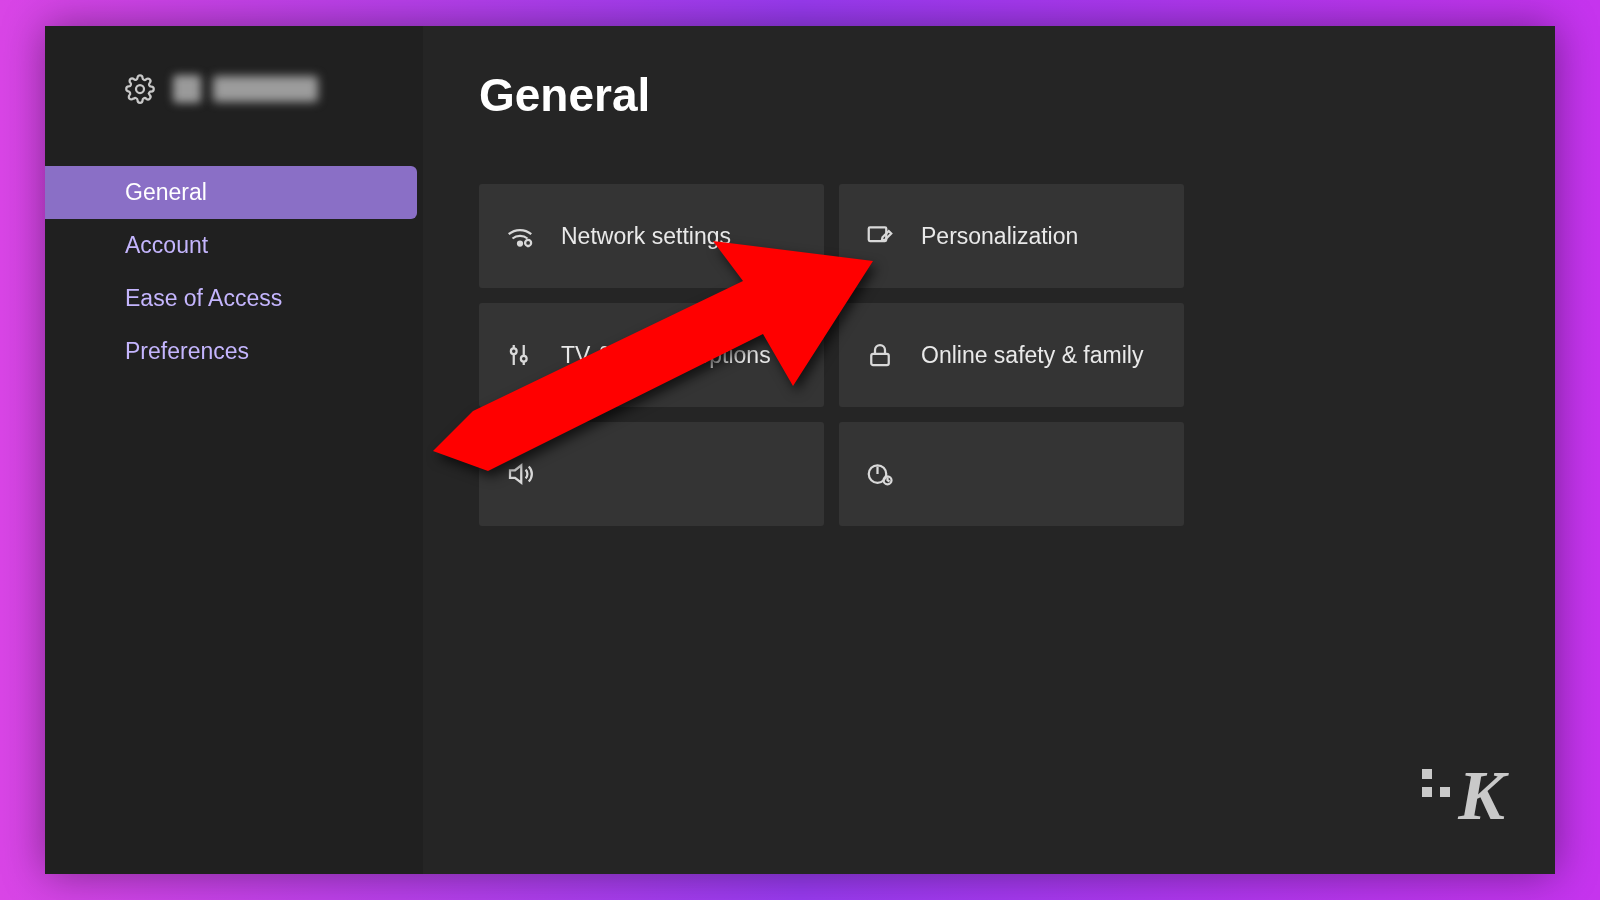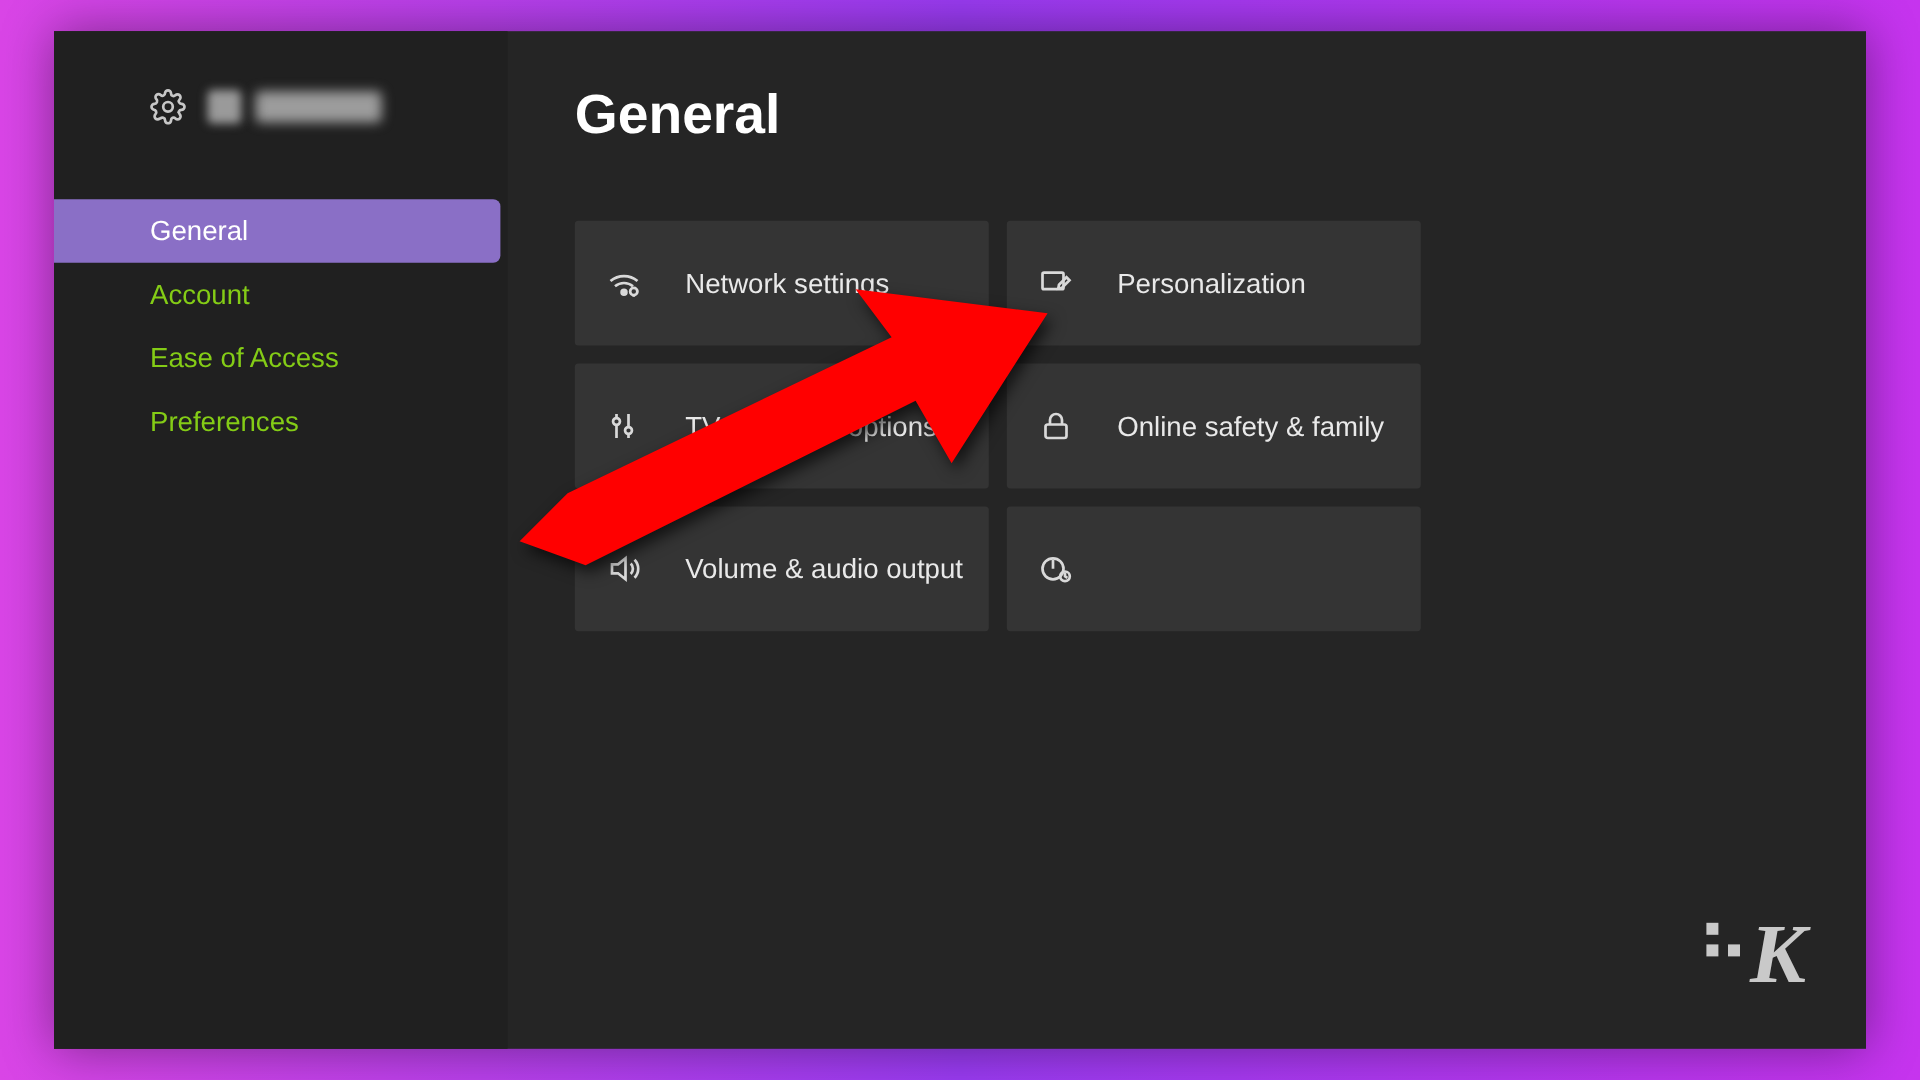--- a/index.html
+++ b/index.html
@@ -27,37 +27,37 @@
     .sb-head{
       display:flex;align-items:center;gap:18px;
       padding:0 0 0 80px;margin-bottom:62px;
     }
     .gear{width:30px;height:30px;color:#c7c7c7;}
     .blur-name{display:flex;align-items:center;gap:12px;}
     .blur-box{width:28px;height:28px;background:#9a9a9a;border-radius:4px;filter:blur(4px);}
     .blur-text{width:105px;height:26px;background:#9c9c9c;border-radius:4px;filter:blur(5px);}
     .sb-item{
       height:53px;display:flex;align-items:center;
-      padding-left:80px;color:#84cc16;font-size:23px;
+      padding-left:80px;color:#c4b5fd;font-size:23px;
       cursor:pointer;font-weight:400;
     }
     .sb-item.active{
       background:#8a6fc6;color:#fff;
       border-radius:0 6px 6px 0;margin-right:6px;
     }
     
     .main{flex:1;padding:42px 0 0 56px;position:relative;}
     .page-title{color:#fff;font-size:46px;font-weight:600;margin-bottom:62px;}
     .tile-grid{
       display:grid;grid-template-columns:345px 345px;
       grid-auto-rows:104px;gap:15px;
     }
     .tile{
       background:#343434;border-radius:3px;
-      display:flex;align-items:center;gap:36px;
+      display:flex;align-items:center;gap:26px;
       padding-left:26px;color:#e9e9e9;font-size:23px;
       cursor:pointer;
     }
     .ticon{width:30px;height:30px;flex-shrink:0;color:#d9d9d9;}
     
     .arrow{
       position:absolute;left:368px;top:200px;pointer-events:none;z-index:50;
     }
     .arrow svg{filter:drop-shadow(4px 6px 6px rgba(0,0,0,.65));}
     
@@ -142,21 +142,20 @@
           </svg>
           <span>Online safety &amp; family</span>
         </div>
 
         <div class="tile">
           <svg class="ticon" viewBox="0 0 24 24" fill="none" stroke="currentColor" stroke-width="1.8">
             <path d="M4 9v6h4l5 4V5L8 9H4z"></path>
               <path d="M16.5 8.5a5 5 0 0 1 0 7"></path>
               <path d="M19 6a8.5 8.5 0 0 1 0 12"></path>
           </svg>
-          <span>Volume &amp; audio output</span>
         </div>
 
         <div class="tile">
           <svg class="ticon" viewBox="0 0 24 24" fill="none" stroke="currentColor" stroke-width="1.8">
             <circle cx="10" cy="12" r="7"></circle>
               <path d="M10 6v6"></path>
               <circle cx="18" cy="17" r="3.2"></circle>
               <path d="M18 14.5v2.5l1.6 1"></path>
           </svg>
         </div>

